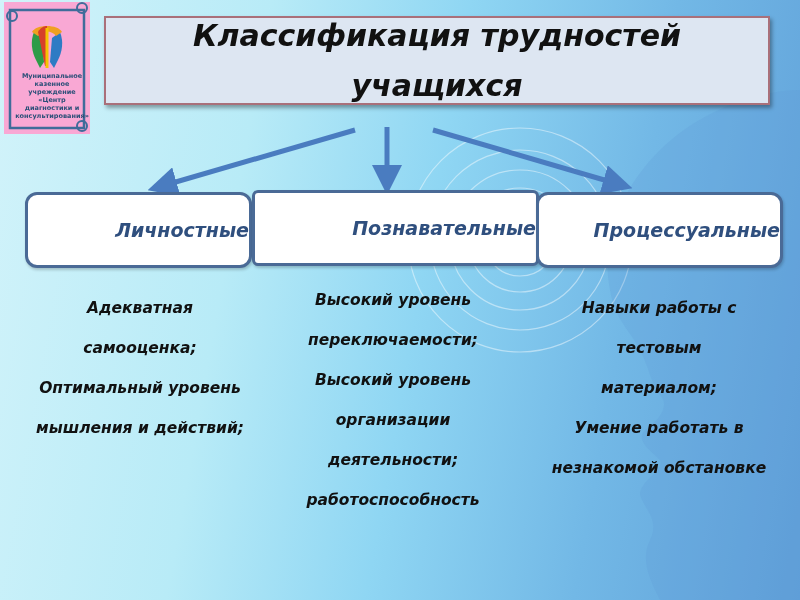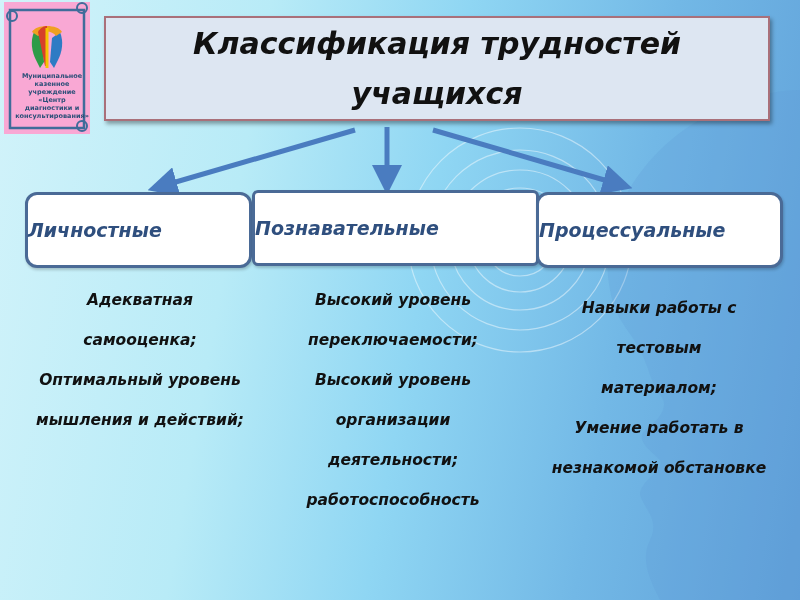--- a/index.html
+++ b/index.html
@@ -13,54 +13,54 @@
   .logo {
     position: absolute; left: 4px; top: 2px; width: 86px; height: 132px;
     background: #f9a8d4;
   }
   .logo-text {
     position: absolute; left: 8px; top: 70px; width: 80px;
     font-size: 6.5px; line-height: 8px; font-weight: bold;
     color: #2b4f78; text-align: center;
   }
   .title-box {
-    position: absolute; left: 104px; top: 16px; width: 666px; height: 105px;
+    position: absolute; left: 104px; top: 16px; width: 666px; height: 89px;
     background: #dde6f2;
     border: 2px solid #a9707a;
     box-shadow: 2px 3px 4px rgba(0,0,0,0.35);
     display: flex; align-items: center; justify-content: center;
     text-align: center;
   }
   .title-text {
     font-family: "DejaVu Sans", sans-serif;
     font-style: italic; font-weight: bold;
     font-size: 30px; line-height: 50px; color: #111;
     width: 560px;
   }
   .category {
     position: absolute; height: 76px;
     background: #ffffff;
     border: 3px solid #4a6a96;
     border-radius: 12px;
-    display: flex; align-items: center; justify-content: flex-start;
+    display: flex; align-items: center; justify-content: flex-end;
     box-shadow: 1px 2px 3px rgba(0,0,0,0.2);
   }
   .category span {
     font-style: italic; font-weight: bold; font-size: 19px;
     color: #2f4f7e;
   }
   .cat-1 { left: 25px; top: 192px; width: 227px; }
   .cat-2 { left: 252px; top: 190px; width: 287px; border-radius: 6px; }
   .cat-3 { left: 536px; top: 192px; width: 247px; }
   .item-col {
     position: absolute; text-align: center;
     font-style: italic; font-weight: bold; font-size: 15.5px;
     line-height: 40px; color: #111;
   }
-  .col-1 { left: 6px; top: 280px; width: 268px; }
+  .col-1 { left: 6px; top: 288px; width: 268px; }
   .col-2 { left: 262px; top: 280px; width: 262px; }
   .col-3 { left: 514px; top: 288px; width: 290px; }
   .item-col div { white-space: nowrap; }
 </style>
 </head>
 <body>
 
 <svg class="bg-layer" width="800" height="600" viewBox="0 0 800 600">
   <g fill="none" stroke="#ffffff" stroke-opacity="0.45" stroke-width="1.2">
     <circle cx="520" cy="240" r="10"></circle>

